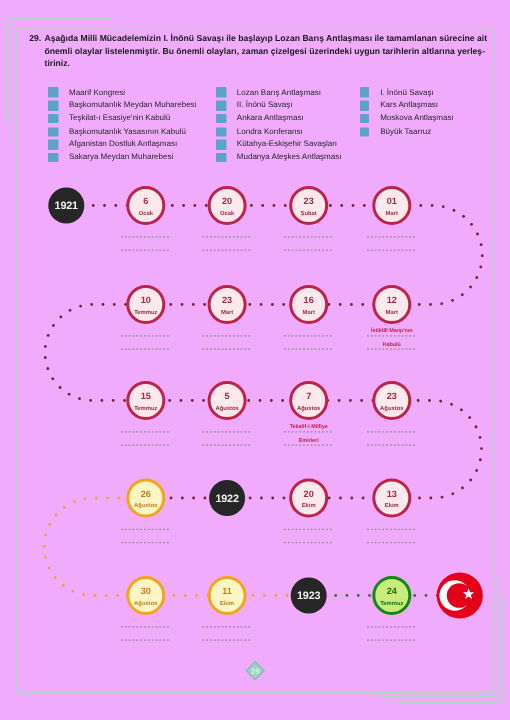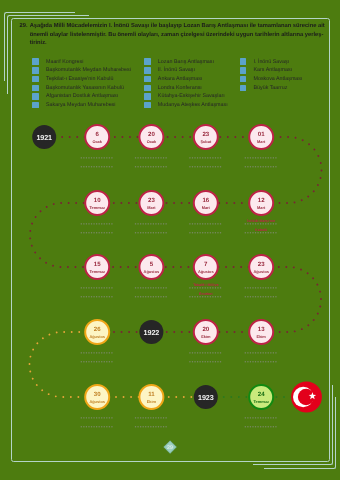--- a/index.html
+++ b/index.html
@@ -1,18 +1,18 @@
 <!DOCTYPE html>
 <html><head>
 <meta charset="utf-8">
 <style>
   html,body{margin:0;padding:0;}
   *{-webkit-font-smoothing:antialiased;text-rendering:geometricPrecision;}
   body{width:340px;height:480px;background:#ffffff;font-family:"Liberation Sans",sans-serif;overflow:hidden;position:relative;}
-  #page{position:absolute;left:0;top:0;width:340px;height:480px;background:#4d7c0f;}
+  #page{position:absolute;left:0;top:0;width:340px;height:480px;background:#f0abfc;}
 
   .frame-main{position:absolute;left:10.8px;top:17.6px;width:319.4px;height:444.8px;border:1px solid #b4d4c8;border-radius:2.5px;box-sizing:border-box;}
   .acc{position:absolute;border:0 solid #b4d4c8;box-sizing:border-box;}
 
   .q-block{position:absolute;left:0;top:0;width:340px;height:60px;}
   .q-num{position:absolute;left:19.5px;top:22.2px;font-size:5.75px;font-weight:bold;color:#1b1b1b;line-height:8.4px;}
   .q-text{position:absolute;left:29.7px;top:22.2px;width:295px;font-size:5.75px;font-weight:bold;color:#1b1b1b;line-height:8.4px;}
   .q-line{white-space:nowrap;}
 
   .events{position:absolute;left:32.2px;top:57.4px;}

